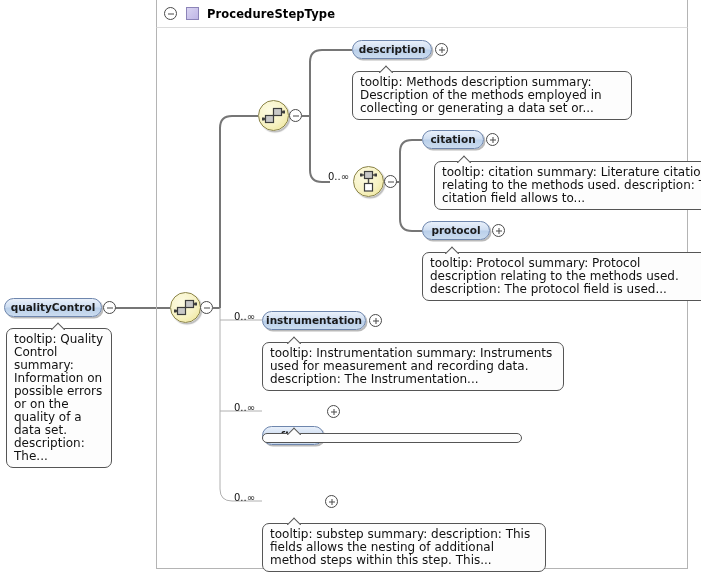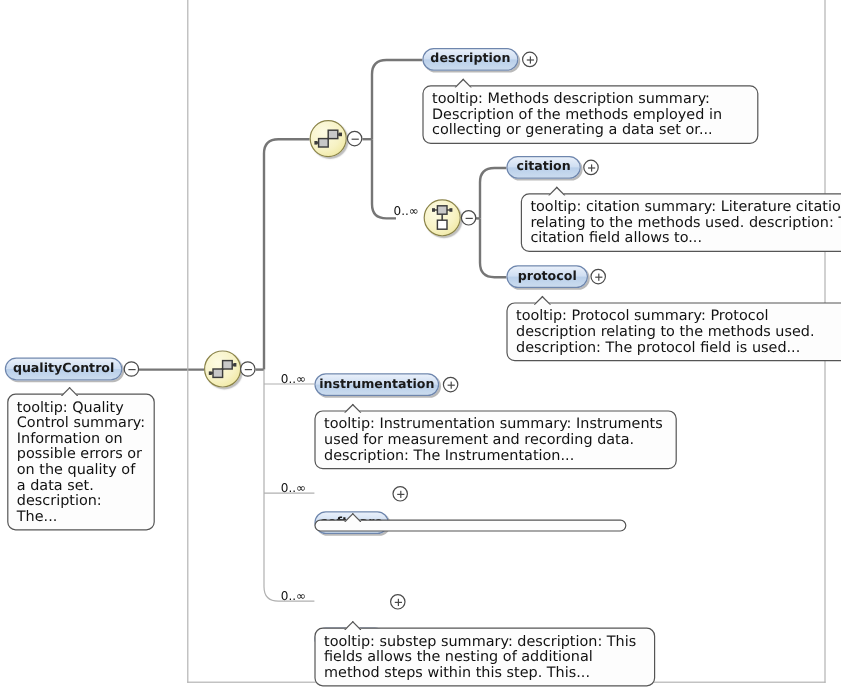--- a/index.html
+++ b/index.html
@@ -213,28 +213,33 @@
     <path d="M 400 182 L 400 219 Q 400 231 412 231 L 422 231" stroke="#767676" stroke-width="2" fill="none"></path>
 
     <path d="M 220 308 L 220 489 Q 220 501 232 501 L 262 501" stroke="#b0b0b0" stroke-width="1" fill="none"></path>
 
     <path d="M 220 320 L 262 320" stroke="#b0b0b0" stroke-width="1" fill="none"></path>
 
     <path d="M 220 411 L 262 411" stroke="#b0b0b0" stroke-width="1" fill="none"></path>
   </svg>
 
   <div class="type-panel"></div>
+  <div class="panel-header">
+    <div class="circ-btn"></div>
+    <div class="type-swatch"></div>
+    <div class="panel-title">ProcedureStepType</div>
+  </div>
 
   <div class="elem" style="left:4px; top:298px; width:98px;">
     <span>qualityControl</span>
   </div>
   <div class="elem-toggle" style="left:103px; top:301px;">
     <div class="circ-btn"></div>
   </div>
-  <div class="tip" style="left:6px; top:328px; width:123px;">
+  <div class="tip" style="left:6px; top:328px; width:106px;">
     <div class="nub" style="left:44px;"></div>
     <p>tooltip: Quality Control summary: Information on possible errors or on the quality of a data set. description: The...</p>
   </div>
 
   <div class="conn" style="left:170px; top:292px;">
     <svg width="29" height="29" viewBox="0 0 29 29">
       <line x1="5" y1="18" x2="24" y2="11" stroke="#4a4a4a" stroke-width="1.4"></line>
       <line x1="4" y1="18" x2="8" y2="18" stroke="#4a4a4a" stroke-width="1.4"></line>
       <line x1="21" y1="11" x2="25" y2="11" stroke="#4a4a4a" stroke-width="1.4"></line>
       <rect x="6.5" y="14.5" width="8" height="7" fill="#c8c8c8" stroke="#3c3c3c" stroke-width="1.2"></rect>

